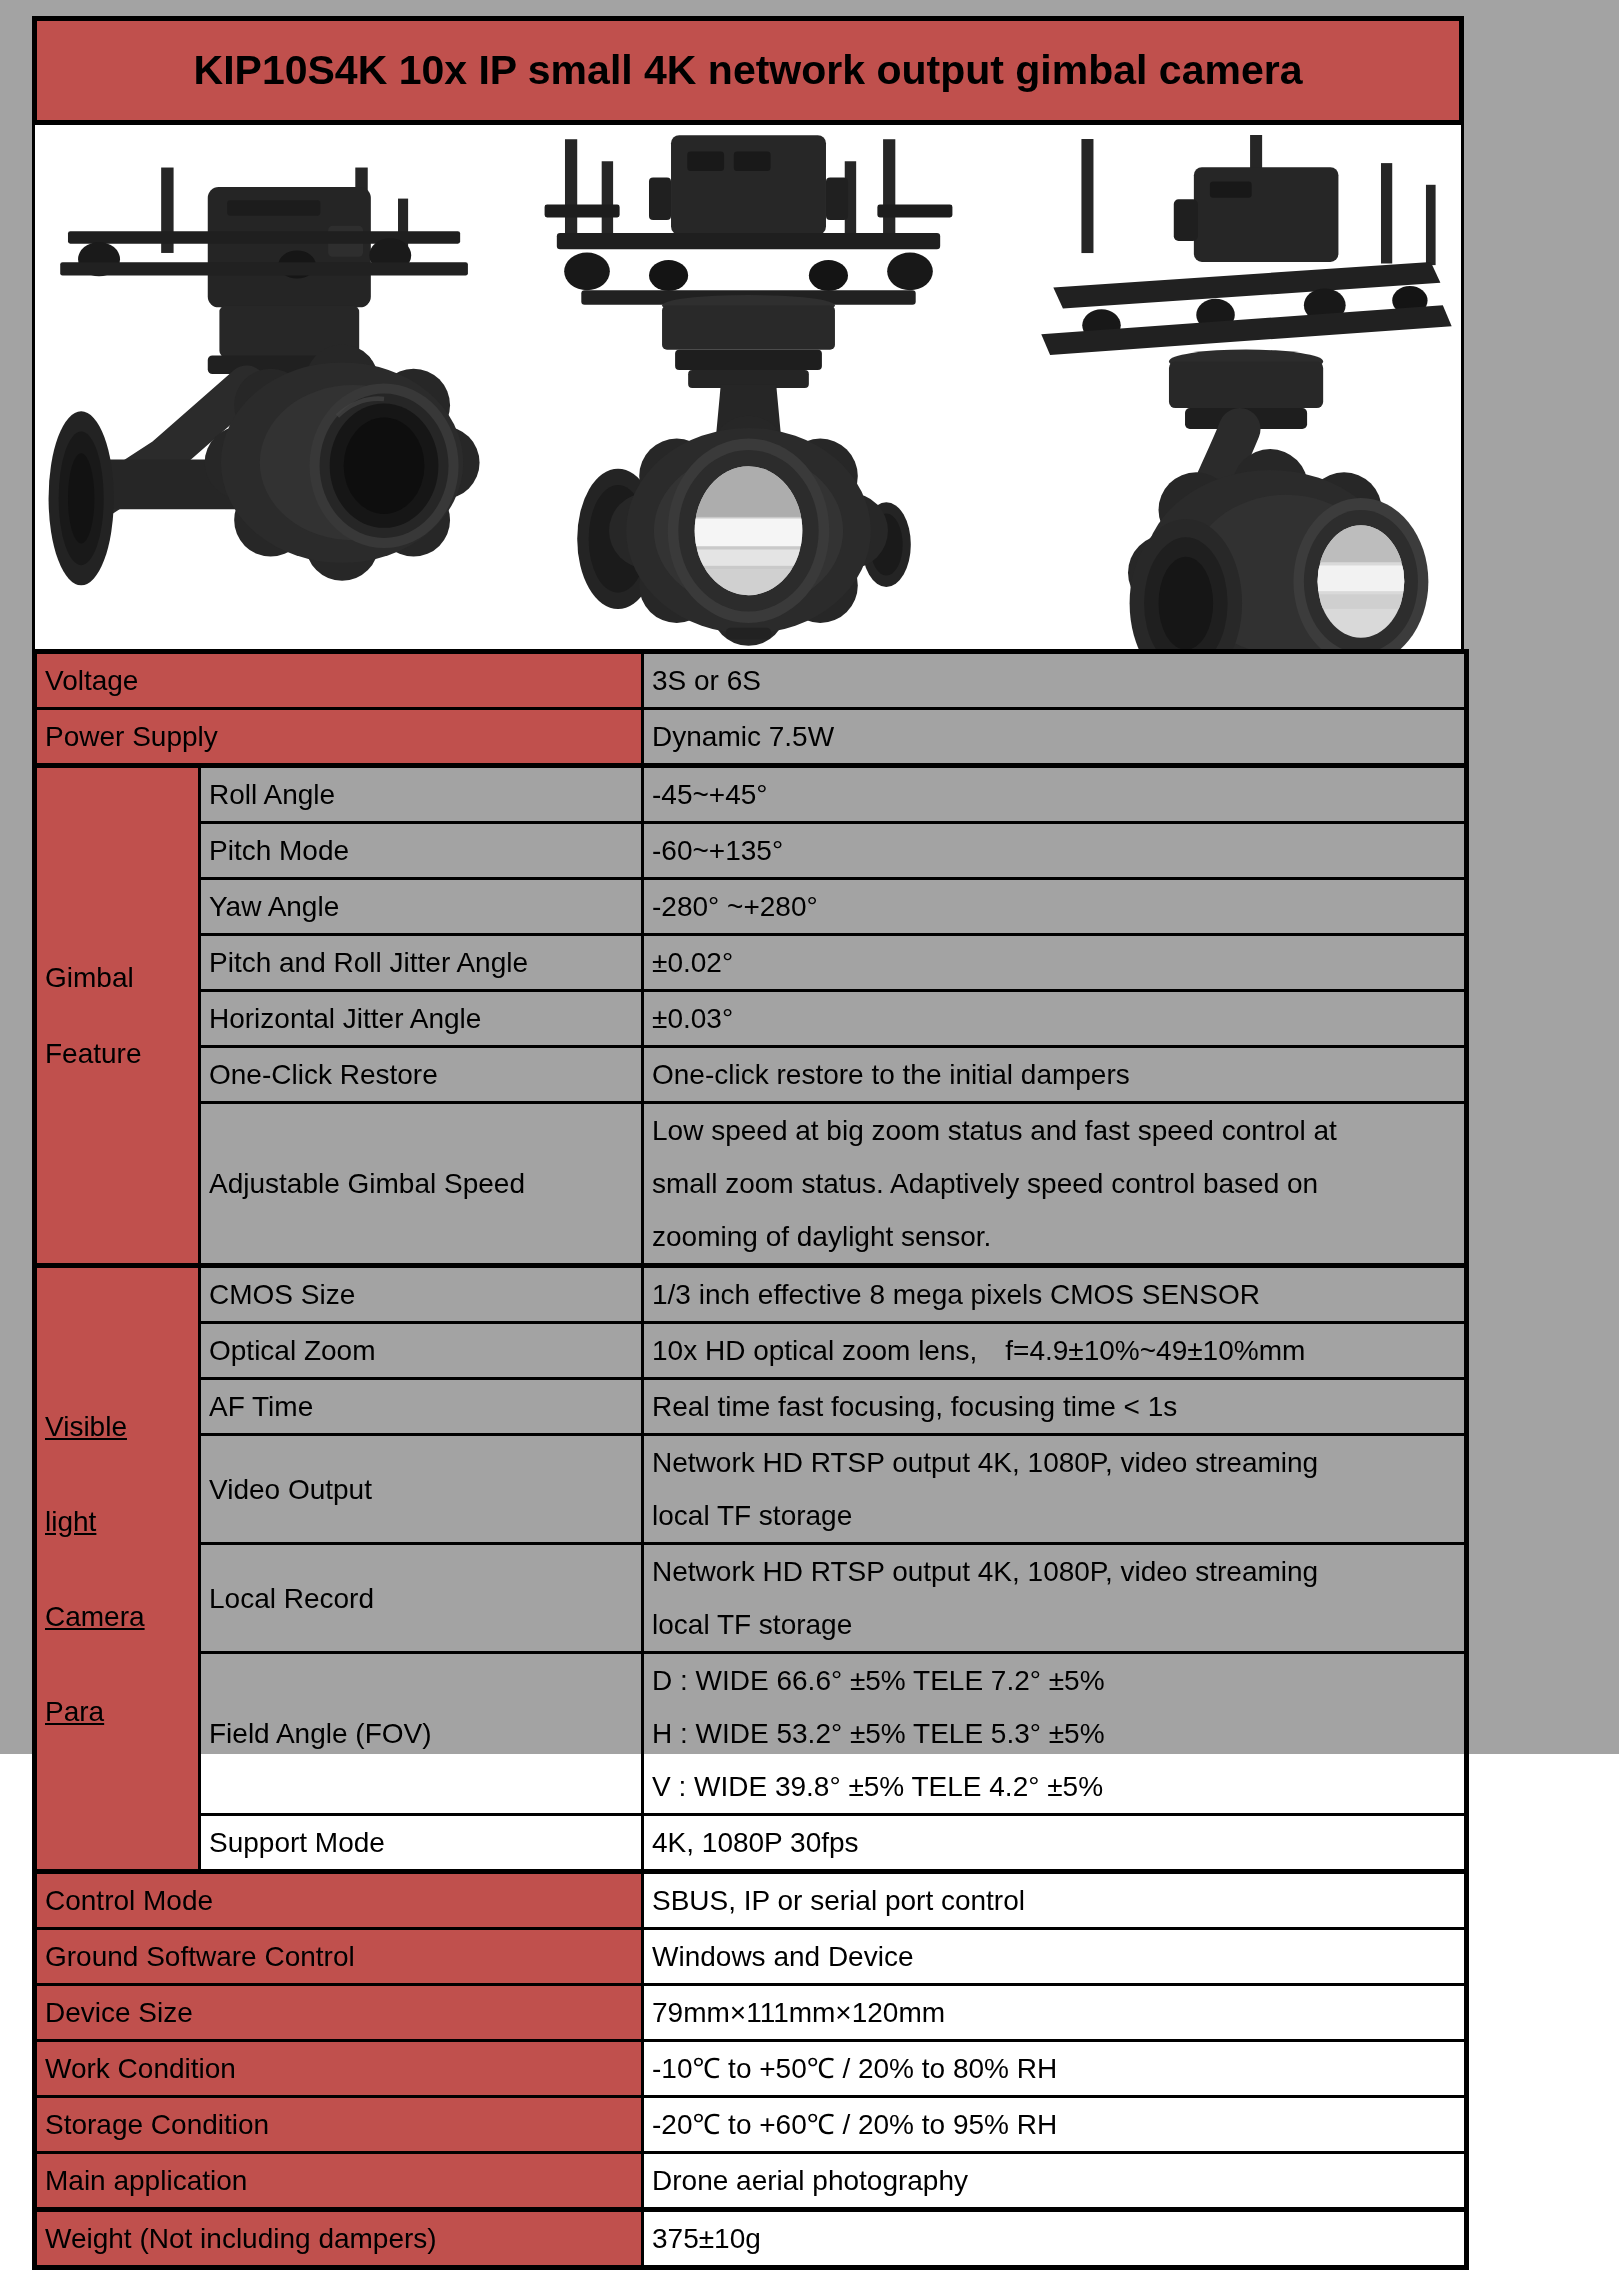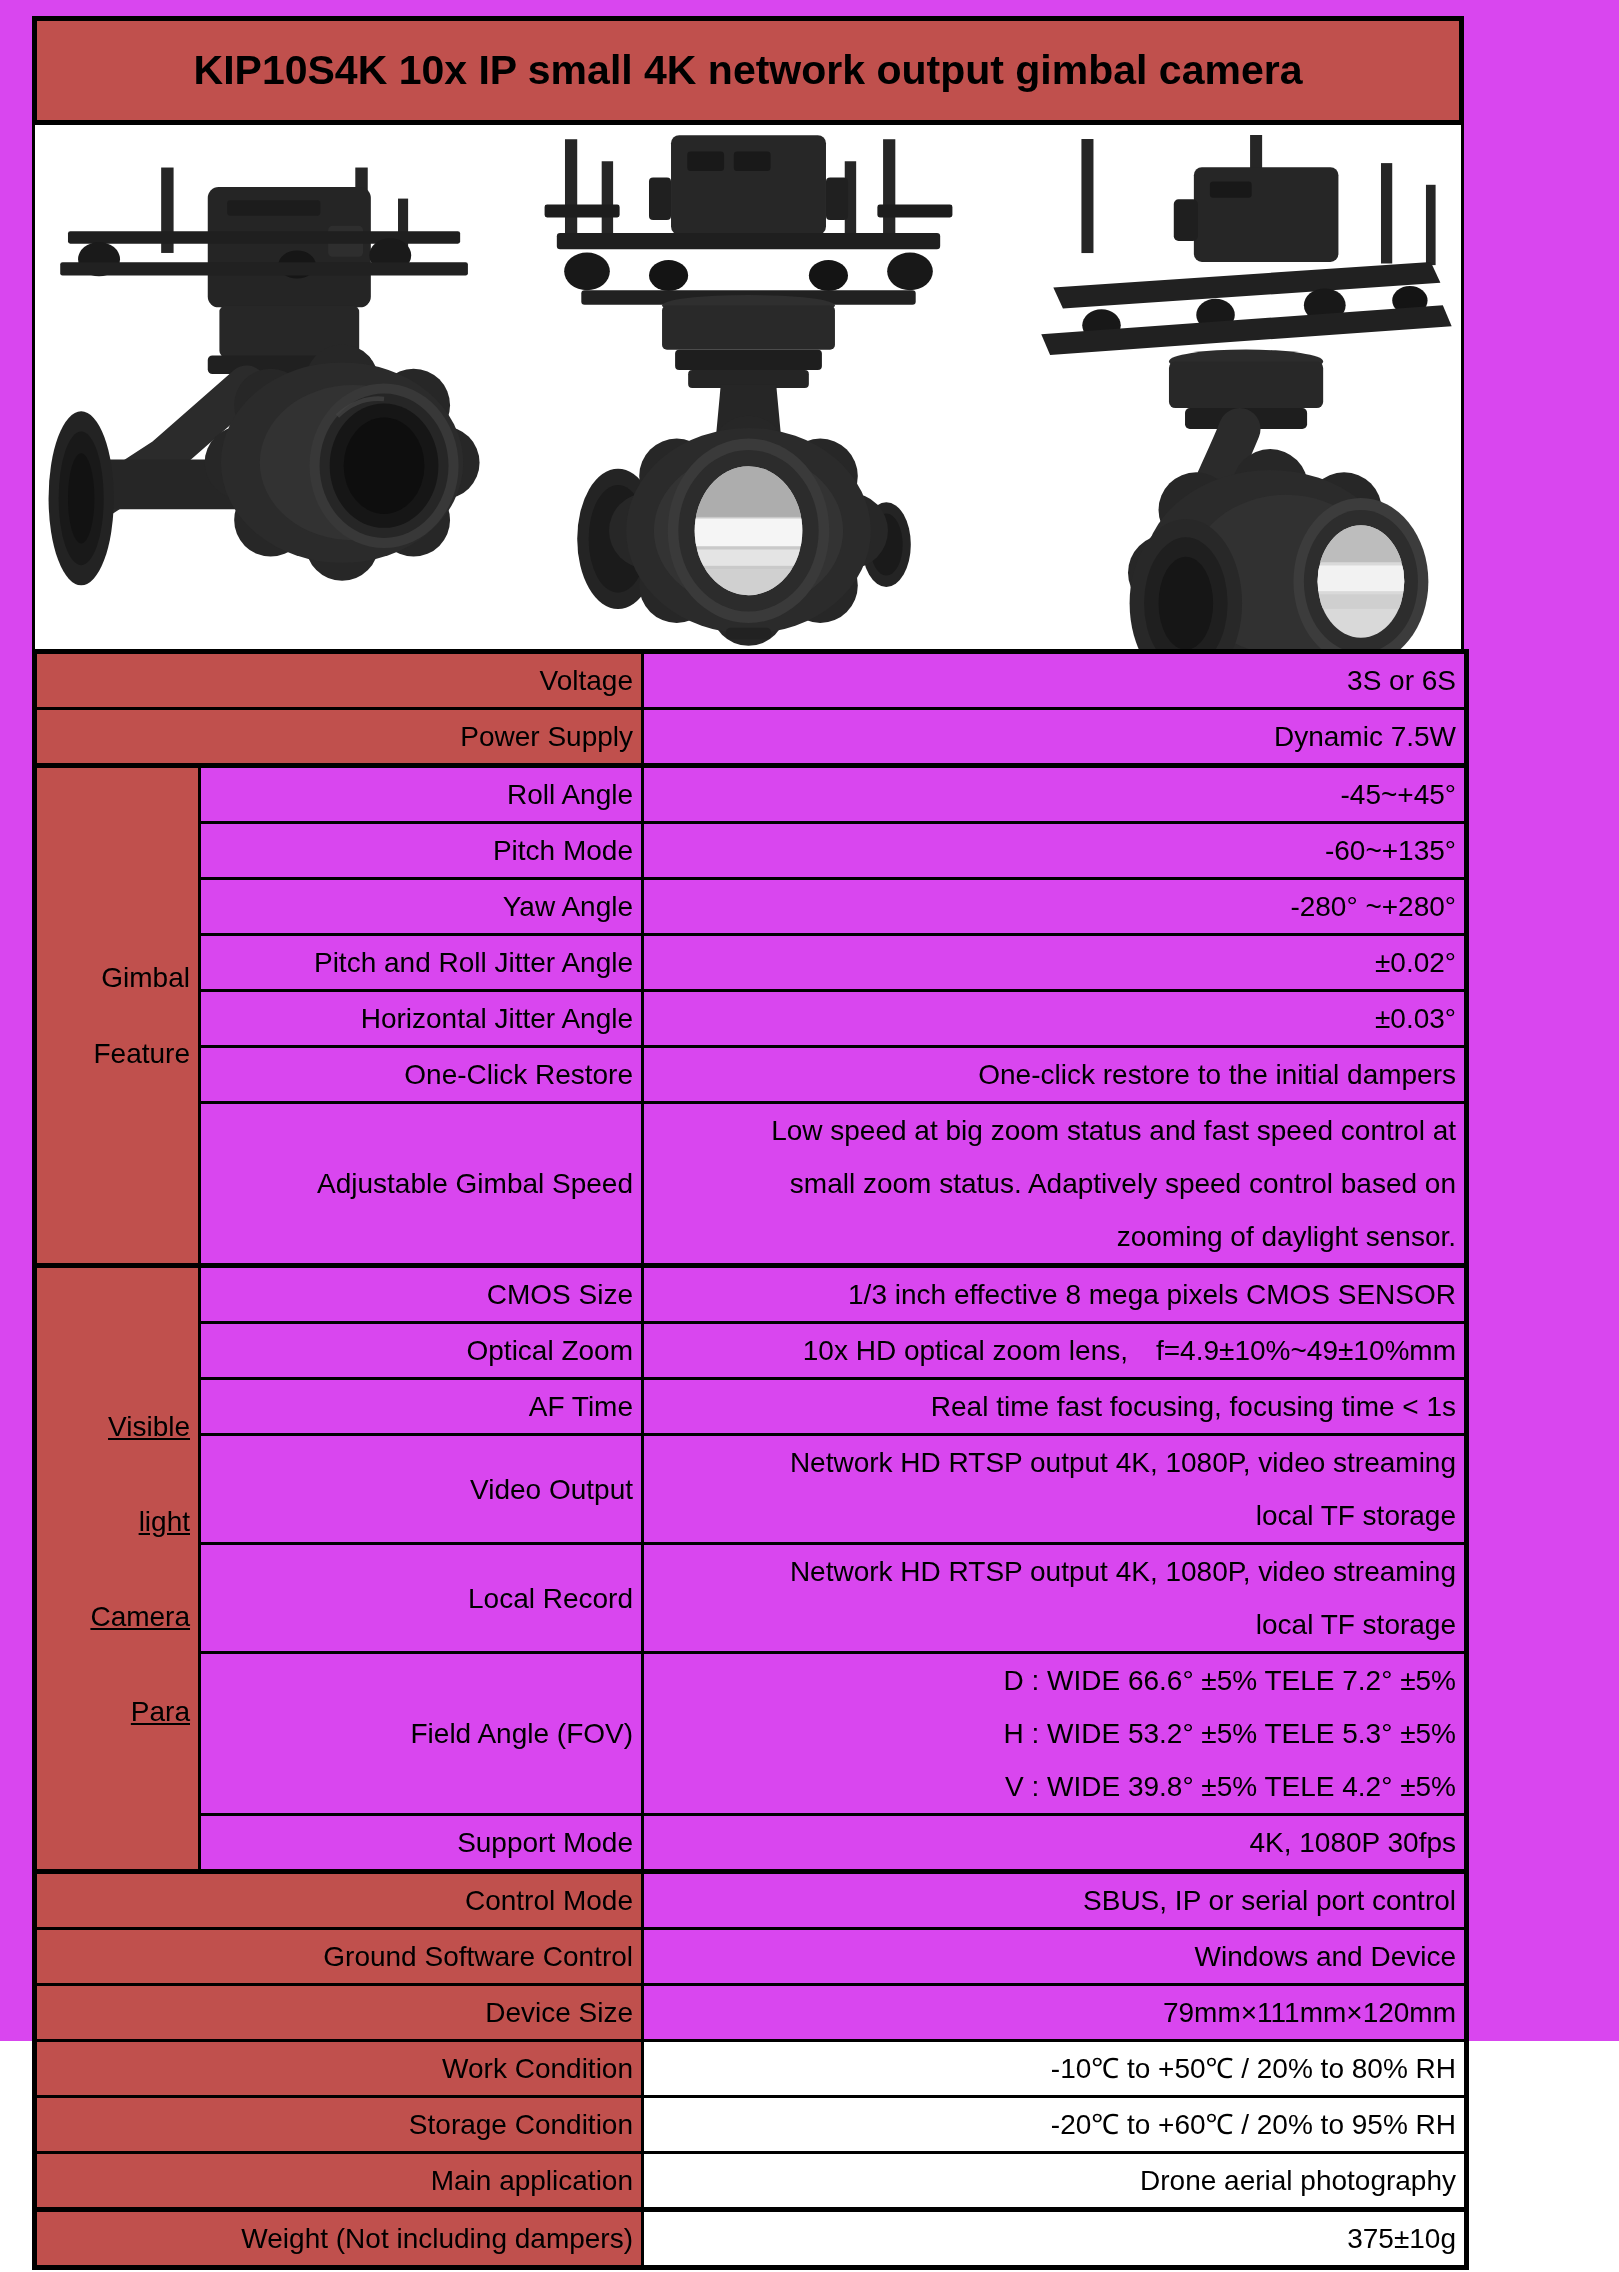--- a/index.html
+++ b/index.html
@@ -8,22 +8,22 @@
     background: #ffffff;
     width: 1619px;
     height: 2273px;
     position: relative;
     font-family: "Liberation Sans", sans-serif;
     color: #000;
   }
   .page {
     position: absolute;
     left: 0; top: 0;
-    width: 1619px; height: 2041px;
-    background: #d946ef;
+    width: 1619px; height: 1754px;
+    background: #a3a3a3;
   }
   
   .banner {
     position: absolute;
     left: 32px; top: 16px;
     width: 1432px; height: 109px;
     box-sizing: border-box;
     background: #C0504D;
     border: 5.6px solid #000;
     display: flex;
@@ -58,21 +58,21 @@
     left: 32px; top: 649px;
     width: 1432px;
     border-collapse: collapse;
     table-layout: fixed;
     border: 5.6px solid #000;
   }
   table.spec td {
     border: 3.2px solid #000;
     font-size: 28px;
     line-height: 53px;
-    text-align: right;
+    text-align: left;
     vertical-align: middle;
     padding: 0 8px;
     overflow: hidden;
   }
   td.red { background: #C0504D; }
   tr.sec td { border-top: 5.6px solid #000; }
   tr.h1  { height: 54px;  }
   tr.h2  { height: 108px; }
   tr.h3a { height: 162px; }
   tr.h3b { height: 161px; }

